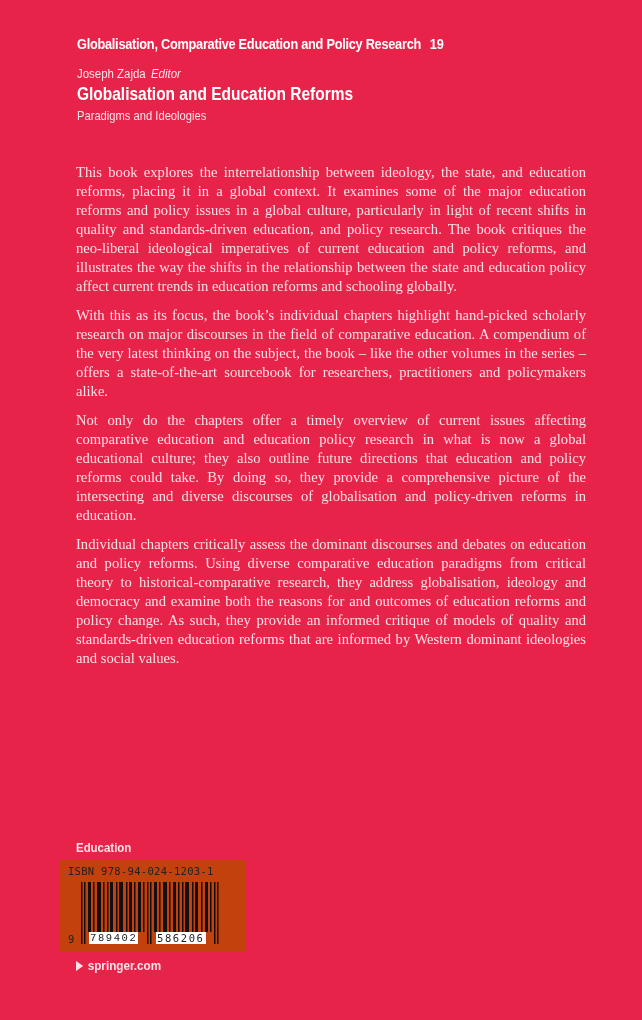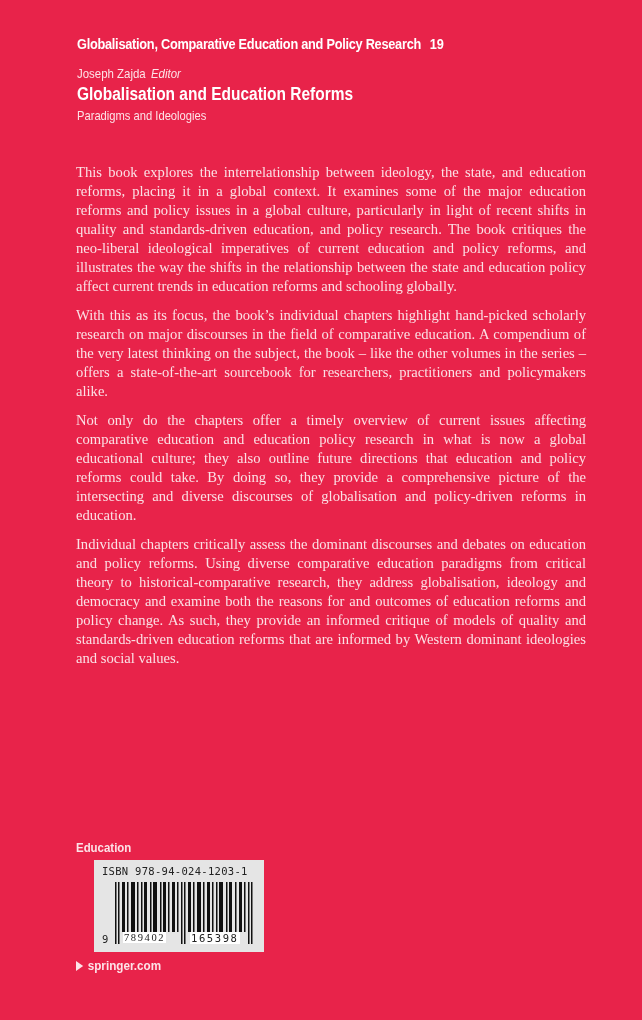--- a/index.html
+++ b/index.html
@@ -7,25 +7,25 @@
   .page { position:absolute; left:0; top:0; width:642px; height:1020px; background:#e8234a; }
   .series { position:absolute; left:77px; top:36px; font-family:"Liberation Sans", sans-serif; font-size:14.5px; font-weight:bold; color:#ffffff; letter-spacing:-0.3px; transform:scaleX(0.88); transform-origin:left top; white-space:nowrap; }
   .series .num { margin-left:10px; }
   .editor { position:absolute; left:77px; top:66px; font-family:"Liberation Sans", sans-serif; font-size:13px; color:#fde3e8; transform:scaleX(0.88); transform-origin:left top; white-space:nowrap; }
   .editor .role { font-style:italic; margin-left:6px; }
   .title { position:absolute; left:77px; top:84px; font-family:"Liberation Sans", sans-serif; font-size:18px; font-weight:bold; color:#ffffff; transform:scaleX(0.86); transform-origin:left top; white-space:nowrap; }
   .subtitle { position:absolute; left:77px; top:108px; font-family:"Liberation Sans", sans-serif; font-size:13px; color:#fde3e8; transform:scaleX(0.86); transform-origin:left top; white-space:nowrap; }
   .body { position:absolute; left:76px; top:163px; width:510px; font-family:Liberation Serif, serif; font-size:14.6px; line-height:19px; color:#fbe0e5; text-align:justify; }
   .body p { margin:0 0 10px 0; }
   .category { position:absolute; left:76px; top:840px; font-family:"Liberation Sans", sans-serif; font-size:13px; font-weight:bold; color:#fde3e8; transform:scaleX(0.88); transform-origin:left top; }
-  .barcode-box { position:absolute; left:94px; top:860px; width:170px; height:92px; background:#e5e5e5; }
+  .barcode-box { position:absolute; left:60px; top:860px; width:186px; height:92px; background:#c2410c; }
   .isbn { position:absolute; left:8px; top:5px; font-family:"DejaVu Sans Mono", monospace; font-size:10.5px; color:#222; letter-spacing:0.3px; white-space:nowrap; }
   .bars { position:absolute; left:21px; top:22px; width:140px; height:62px; }
   .ean-first { position:absolute; left:8px; top:73px; font-family:"DejaVu Sans Mono", monospace; font-size:10.5px; color:#222; }
-  .ean-left { position:absolute; left:29px; top:72px; font-family:Liberation Serif, serif; font-size:10.5px; color:#222; background:#fff; letter-spacing:1.6px; padding:0 1px; }
+  .ean-left { position:absolute; left:29px; top:72px; font-family:Liberation Mono, monospace; font-size:10.5px; color:#222; background:#fff; letter-spacing:1.6px; padding:0 1px; }
   .ean-right { position:absolute; left:96px; top:72px; font-family:"DejaVu Sans Mono", monospace; font-size:10.5px; color:#222; background:#fff; letter-spacing:1.6px; padding:0 1px; }
   .springer { position:absolute; left:76px; top:958px; font-family:"Liberation Sans", sans-serif; font-size:13px; font-weight:bold; color:#fde3e8; display:flex; align-items:center; gap:5px; transform:scaleX(0.9); transform-origin:left top; }
   .tri { width:0; height:0; border-top:5px solid transparent; border-bottom:5px solid transparent; border-left:8px solid #fde3e8; }
 </style>
 </head>
 <body>
 
 <div class="page">
   <div class="series">
     <span>Globalisation, Comparative Education and Policy Research</span><span class="num">19</span>
@@ -78,20 +78,20 @@
           <rect x="114" y="0" width="3" height="50"></rect>
         <rect x="120" y="0" width="1.5" height="50"></rect>
           <rect x="124" y="0" width="3" height="50"></rect>
         <rect x="129" y="0" width="1.5" height="50"></rect>
         <rect x="133" y="0" width="1.5" height="62"></rect>
           <rect x="136" y="0" width="1.5" height="62"></rect>
       </g>
     </svg>
     <span class="ean-first">9</span>
     <span class="ean-left">789402</span>
-    <span class="ean-right">165398</span>
+    <span class="ean-right">586206</span>
   </div>
 
   <div class="springer">
     <span class="tri"></span>
     <span>springer.com</span>
   </div>
 </div>
 
 </body></html>

